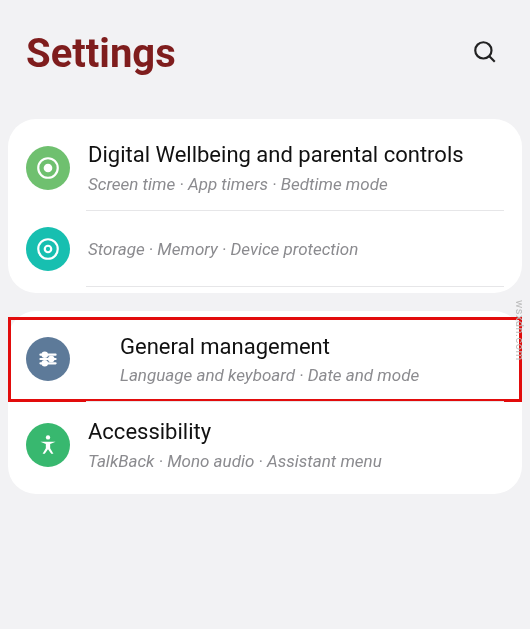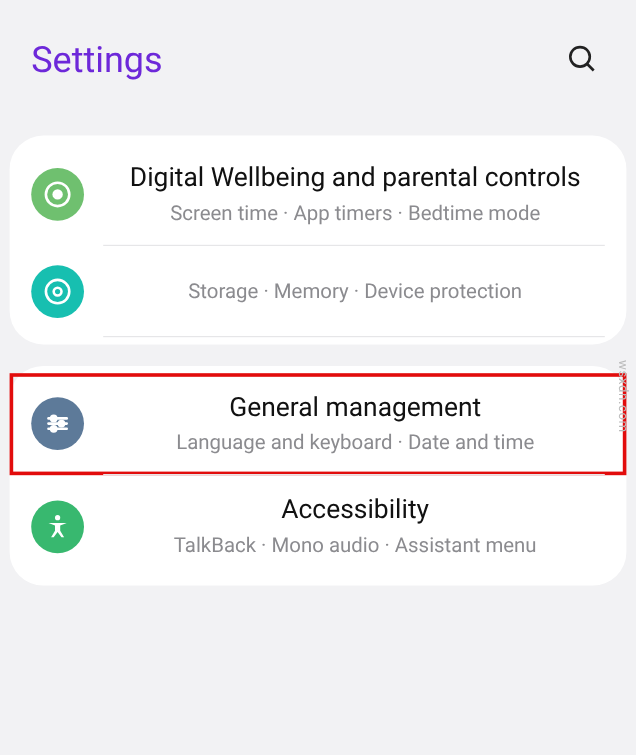--- a/index.html
+++ b/index.html
@@ -11,37 +11,36 @@
   overflow: hidden;
   position: relative;
 }
 .header {
   display: flex;
   align-items: center;
   justify-content: space-between;
   padding: 30px 26px 42px 26px;
 }
 .header h1 {
-  font-size: 30px;
-  font-weight: 400;
-  color: #6d28d9;
+  font-size: 40px;
+  font-weight: 700;
+  color: #7f1d1d;
 }
 .search-btn {
   background: none;
   border: none;
   padding: 6px;
   cursor: pointer;
 }
 .search-btn svg { width: 26px; height: 26px; stroke: #222; stroke-width: 2; fill: none; }
 .card {
   background: #fff;
   border-radius: 28px;
   margin: 0 8px 18px 8px;
   padding: 6px 0;
-  text-align: center;
 }
 .item {
   display: flex;
   align-items: center;
   padding: 16px 18px 16px 18px;
   position: relative;
   cursor: pointer;
 }
 .item.divider::after {
   content: "";
@@ -72,24 +71,26 @@
 .title {
   font-size: 22px;
   color: #111;
   line-height: 1.25;
   margin-bottom: 4px;
 }
 .subtitle {
   font-size: 17px;
   color: #8b8b8f;
   line-height: 1.3;
+  font-style: italic;
 }
 .highlight {
   outline: 3px solid #e20c0c;
   outline-offset: -3px;
+  gap: 32px;
 }
 .watermark {
   position: absolute;
   right: 4px;
   top: 300px;
   writing-mode: vertical-rl;
   font-size: 11px;
   color: #bbb;
   letter-spacing: 0.5px;
 }
@@ -145,21 +146,21 @@
         <line x1="5" y1="8" x2="19" y2="8"></line>
           <circle cx="9" cy="8" r="2" fill="#fff"></circle>
         <line x1="5" y1="12" x2="19" y2="12"></line>
           <circle cx="15" cy="12" r="2" fill="#fff"></circle>
         <line x1="5" y1="16" x2="19" y2="16"></line>
           <circle cx="9" cy="16" r="2" fill="#fff"></circle>
       </svg>
     </div>
     <div class="text-col">
       <div class="title">General management</div>
-      <div class="subtitle">Language and keyboard  ·  Date and time</div>
+      <div class="subtitle">Language and keyboard  ·  Date and mode</div>
     </div>
   </div>
 
   <div class="item">
     <div class="icon-wrap ic-access">
       <svg viewBox="0 0 24 24" fill="#fff">
         <circle cx="12" cy="5" r="2"></circle>
         <path d="M5 9 h14 l-5 2 v4 l3 5 h-2 l-3-4 l-3 4 h-2 l3-5 v-4 z"></path>
       </svg>
     </div>

